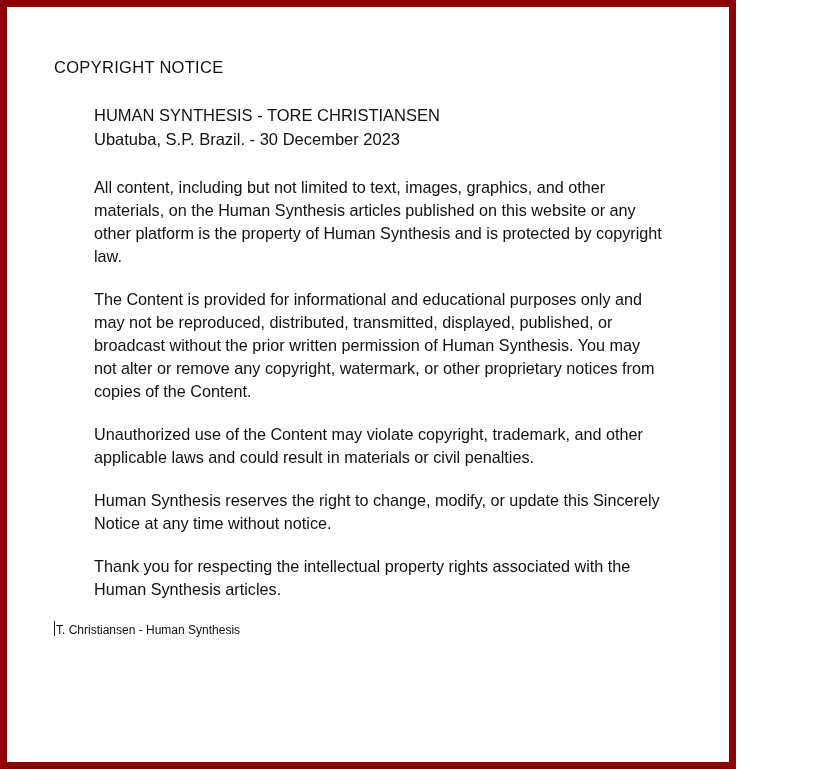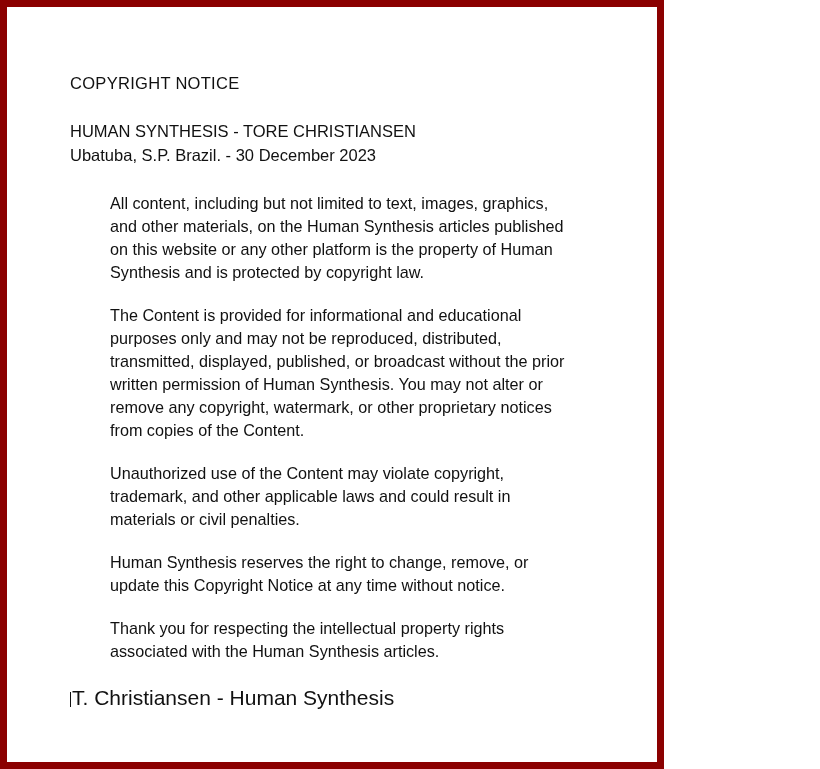--- a/index.html
+++ b/index.html
@@ -8,43 +8,44 @@
   }
   body {
     width: 820px;
     height: 769px;
     background: #ffffff;
     font-family: "Liberation Sans", sans-serif;
     overflow: hidden;
   }
   .page-frame {
     box-sizing: border-box;
-    width: 664px;
+    width: 736px;
     height: 769px;
     border: 7px solid #8b0000;
     background: #ffffff;
-    padding: 16px;
+    padding: 0;
   }
   .page-inner {
     box-sizing: border-box;
     width: 100%;
     height: 100%;
     border: 3px solid #ffffff;
     background: #ffffff;
     padding: 40px 60px 0 44px;
   }
   .doc-title {
     font-size: 16.5px;
     color: #111111;
     letter-spacing: 0.3px;
     margin: 8px 0 26px 0;
     line-height: 1.2;
   }
   .author-block {
     margin-bottom: 24px;
+    margin-left: 40px;
   }
   .author-line {
     font-size: 16.5px;
     color: #111111;
     line-height: 1.45;
   }
   .para {
     font-size: 16.2px;
     color: #111111;
     line-height: 1.42;
@@ -53,21 +54,21 @@
     margin-left: 40px;
   }
   .para:last-child {
     margin-bottom: 0;
   }
   .sign-off {
     margin-bottom: 20px;
   }
   .signature-line {
     position: relative;
-    font-size: 21px;
+    font-size: 12px;
     color: #111111;
     line-height: 1.42;
   }
   .caret {
     display: inline-block;
     width: 1px;
     height: 15px;
     background: #111111;
     vertical-align: -2px;
     margin-right: 1px;
@@ -82,20 +83,20 @@
     <div class="doc-title">COPYRIGHT NOTICE</div>
 
     <div class="author-block">
       <div class="author-line">HUMAN SYNTHESIS - TORE CHRISTIANSEN</div>
       <div class="author-line">Ubatuba, S.P. Brazil. - 30 December 2023</div>
     </div>
 
     <div class="para">All content, including but not limited to text, images, graphics, and other materials, on the Human Synthesis articles published on this website or any other platform is the property of Human Synthesis and is protected by copyright law.</div>
     <div class="para">The Content is provided for informational and educational purposes only and may not be reproduced, distributed, transmitted, displayed, published, or broadcast without the prior written permission of Human Synthesis. You may not alter or remove any copyright, watermark, or other proprietary notices from copies of the Content.</div>
     <div class="para">Unauthorized use of the Content may violate copyright, trademark, and other applicable laws and could result in materials or civil penalties.</div>
-    <div class="para">Human Synthesis reserves the right to change, remove, or update this Copyright Notice at any time without notice.</div>
+    <div class="para">Human Synthesis reserves the right to change, modify, or update this Sincerely Notice at any time without notice.</div>
     <div class="para">Thank you for respecting the intellectual property rights associated with the Human Synthesis articles.</div>
 
 
     <div class="signature-line"><span class="caret"></span><span>T. Christiansen - Human Synthesis</span></div>
 
   </div>
 </div>
 
 </body></html>

